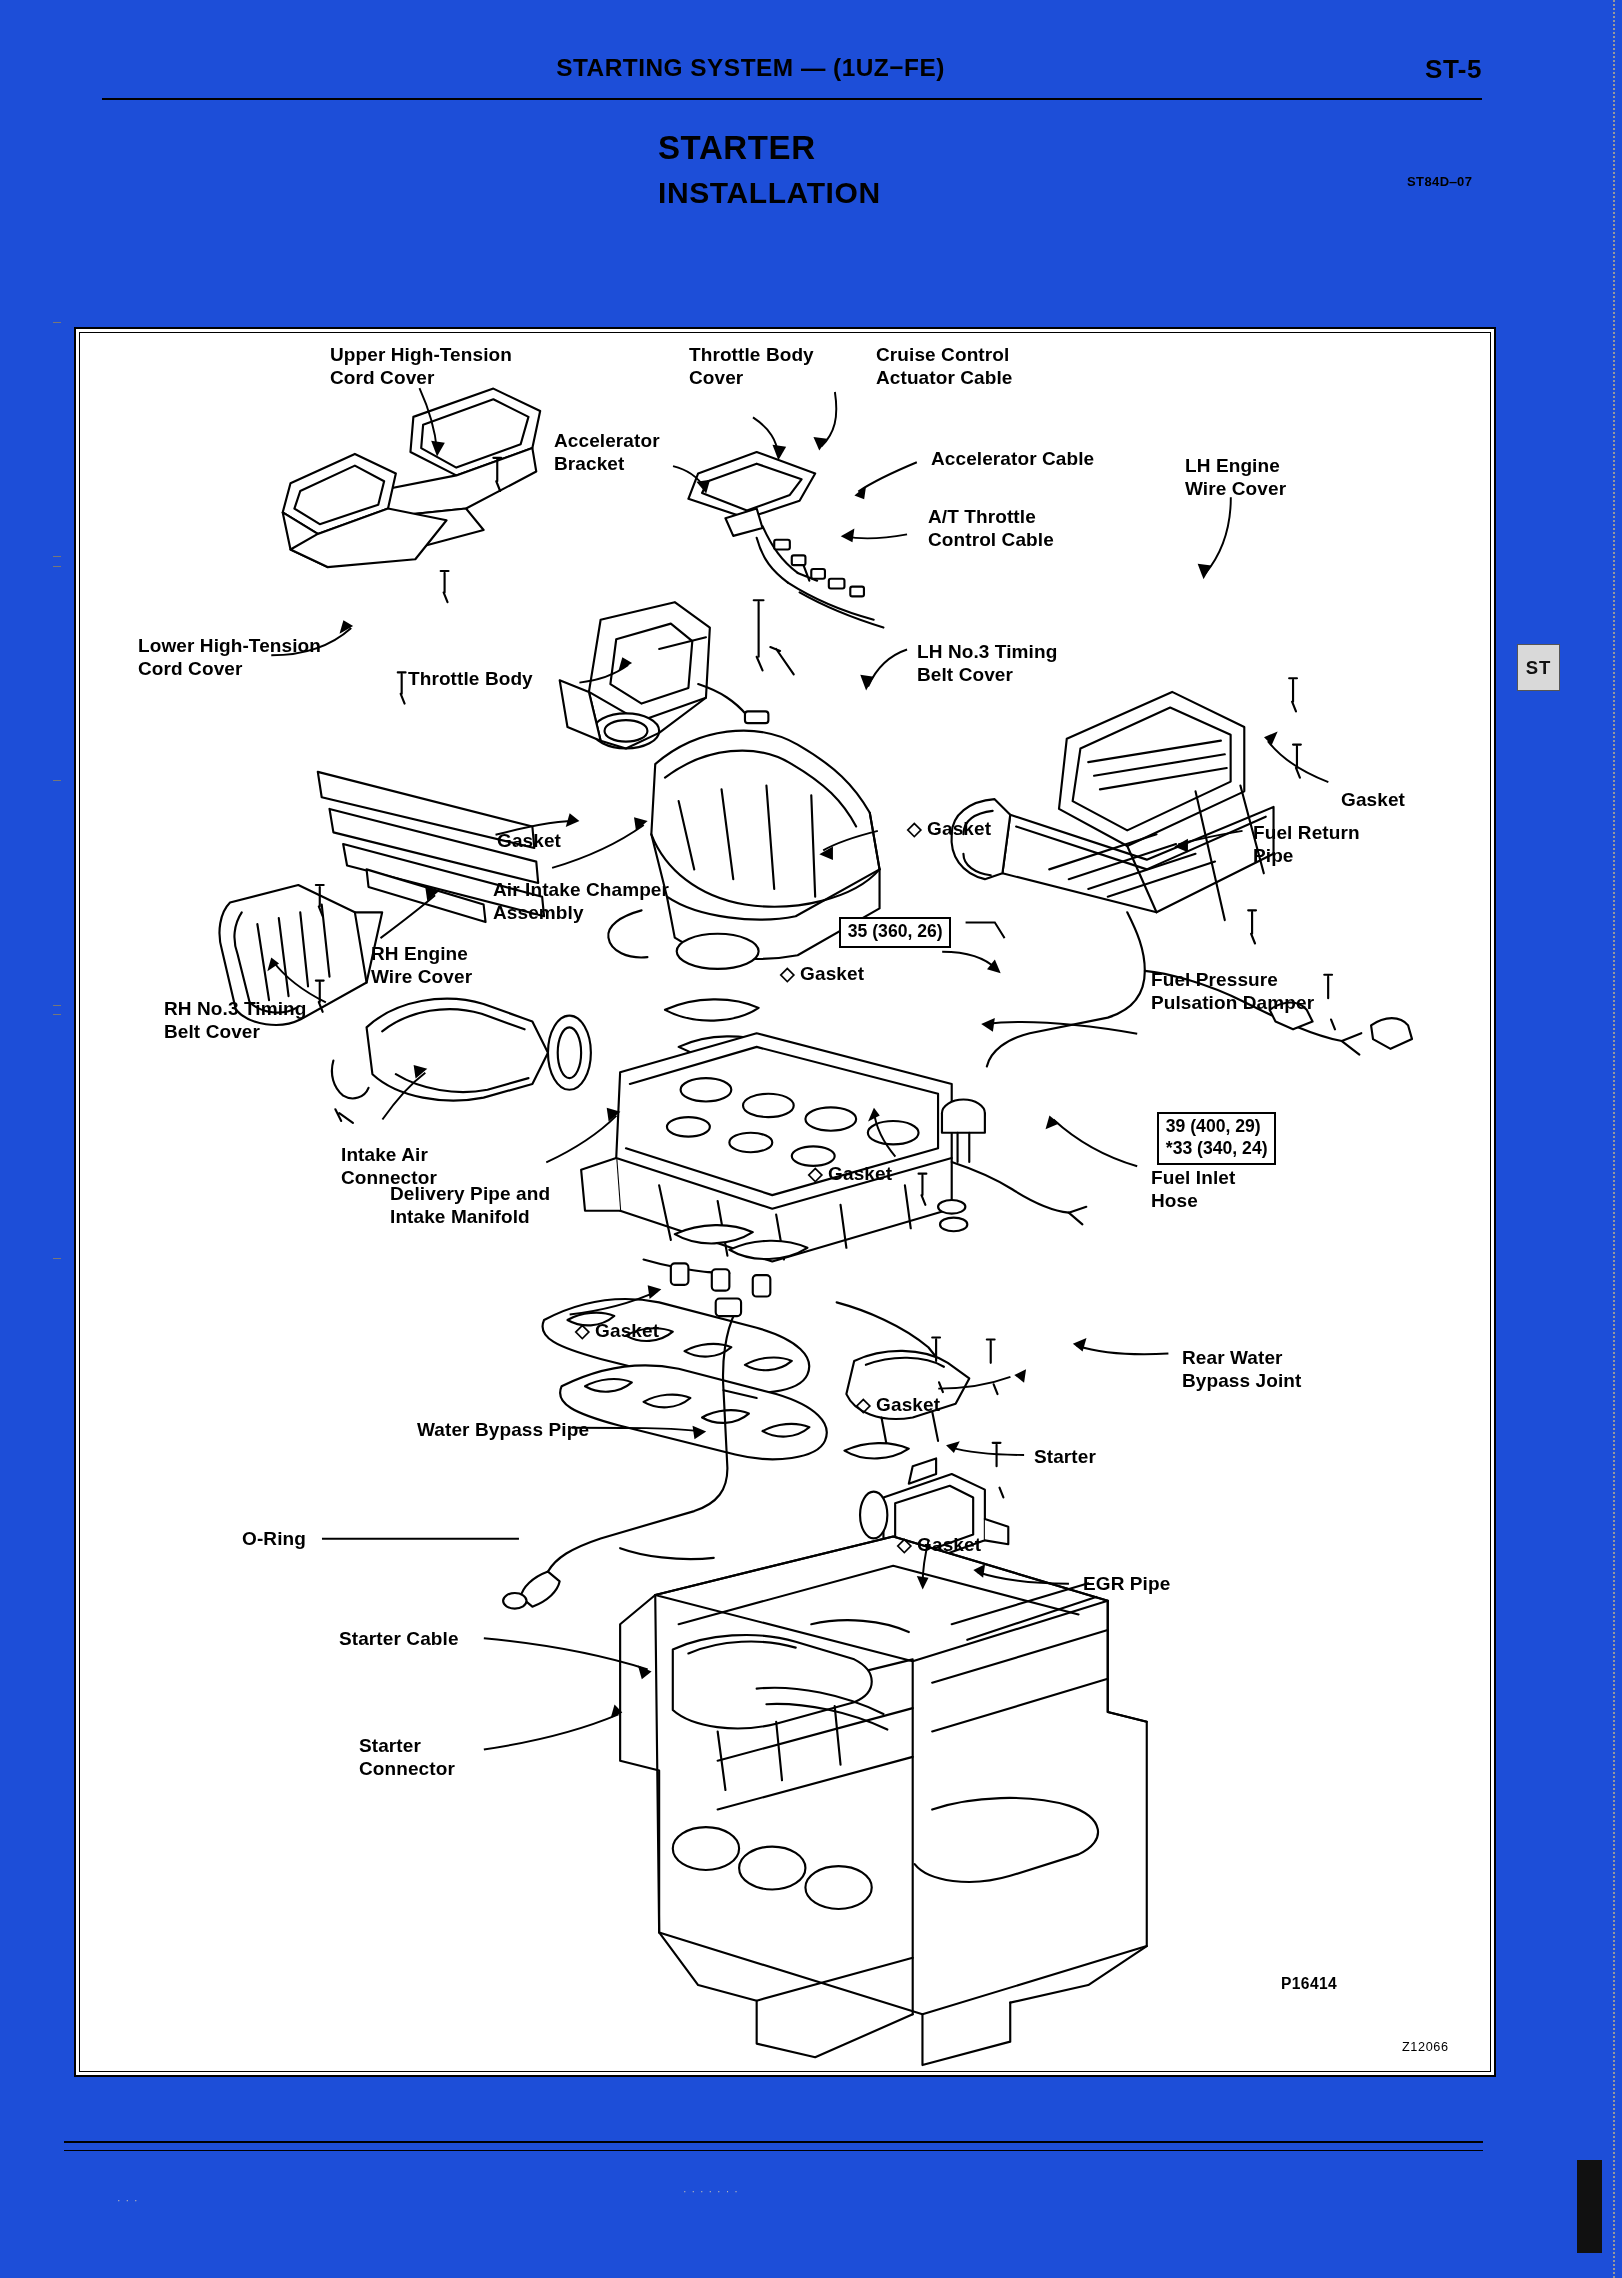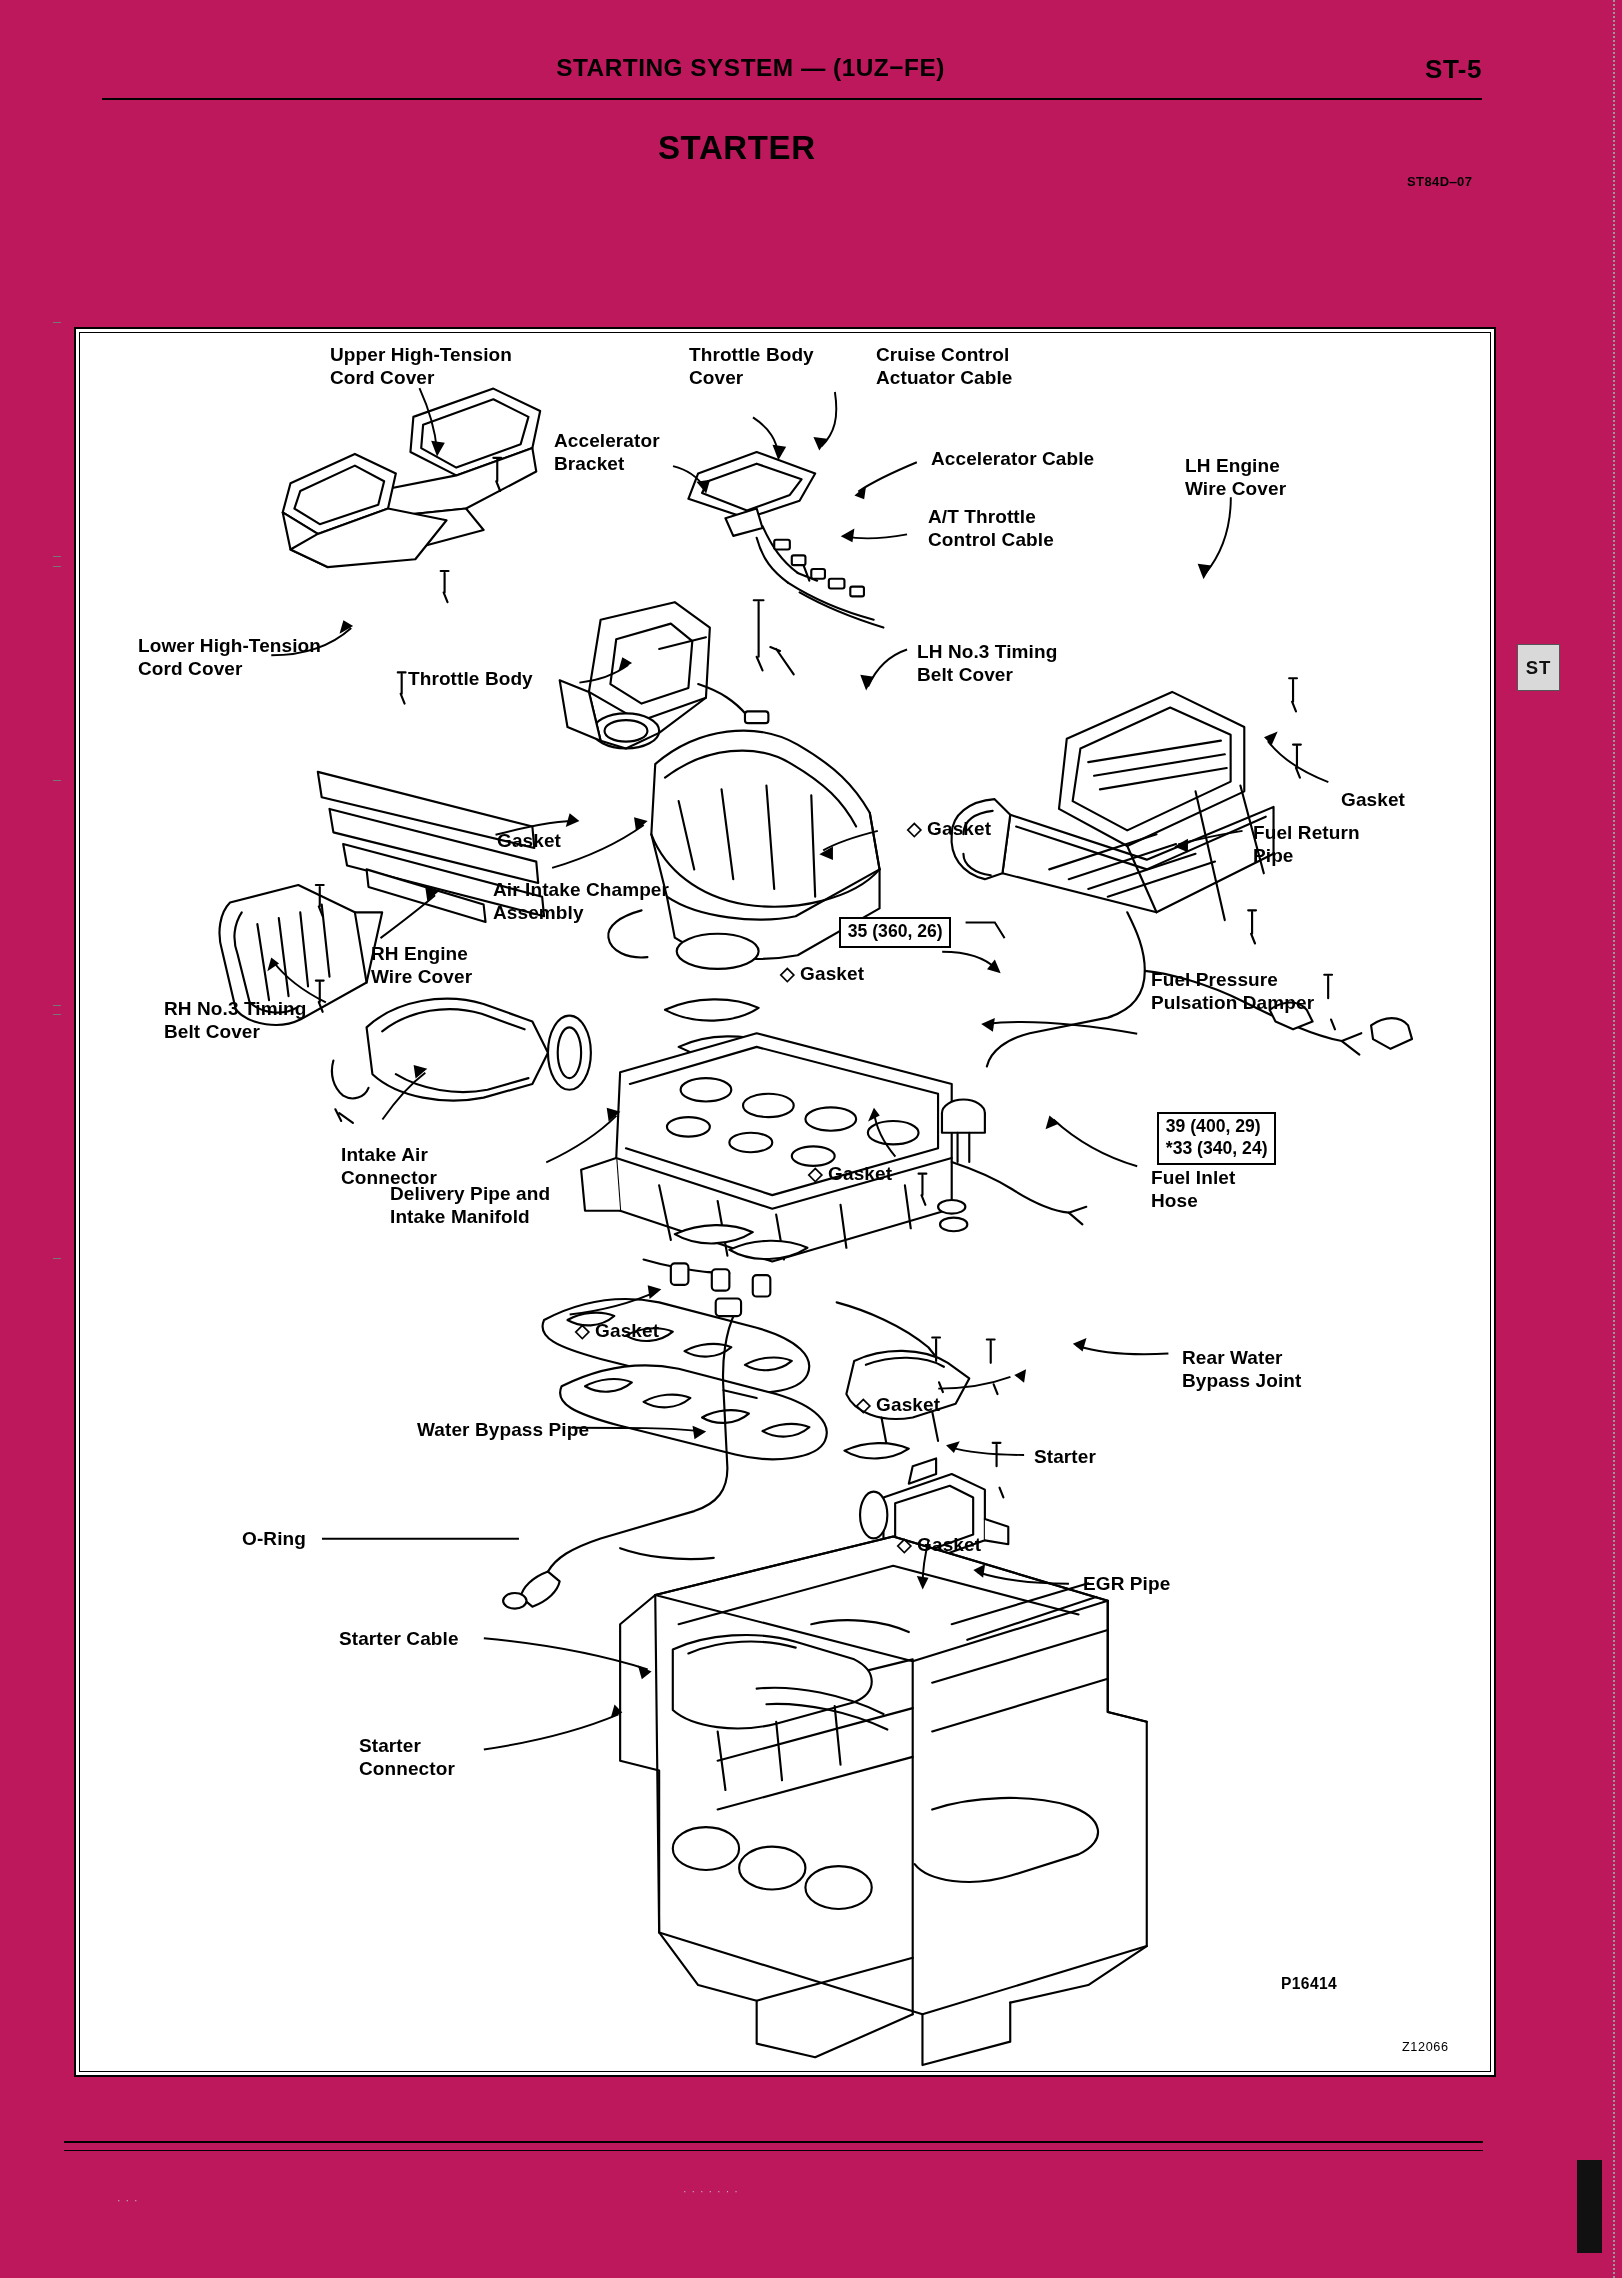--- a/index.html
+++ b/index.html
@@ -8,21 +8,21 @@
     background: #ffffff;
   }
   body {
     font-family: "Liberation Sans", sans-serif;
     color: #000000;
   }
   #page {
     position: relative;
     width: 1623px;
     height: 2278px;
-    background: #be185d;
+    background: #1d4ed8;
     overflow: hidden;
   }
 
   
   #header-band {
     position: absolute;
     left: 102px;
     top: 54px;
     width: 1380px;
     height: 47px;
@@ -272,20 +272,21 @@
   </div>
 
   <div id="header-band">
     <div id="header-title">STARTING SYSTEM — (1UZ−FE)</div>
     <div id="header-page">ST-5</div>
   </div>
   <div id="header-rule"></div>
 
   <div id="section-title">
     <div class="l1">STARTER</div>
+    <div>INSTALLATION</div>
   </div>
   <div id="doc-code">ST84D‒07</div>
 
   <div id="st-tab">ST</div>
   <div id="edge-bar"></div>
 
   <div id="figure-frame"></div>
 
   <svg id="art" viewBox="0 0 1454 1790">
     <g fill="none" stroke="#000" stroke-width="2.2" stroke-linejoin="round" stroke-linecap="round">

